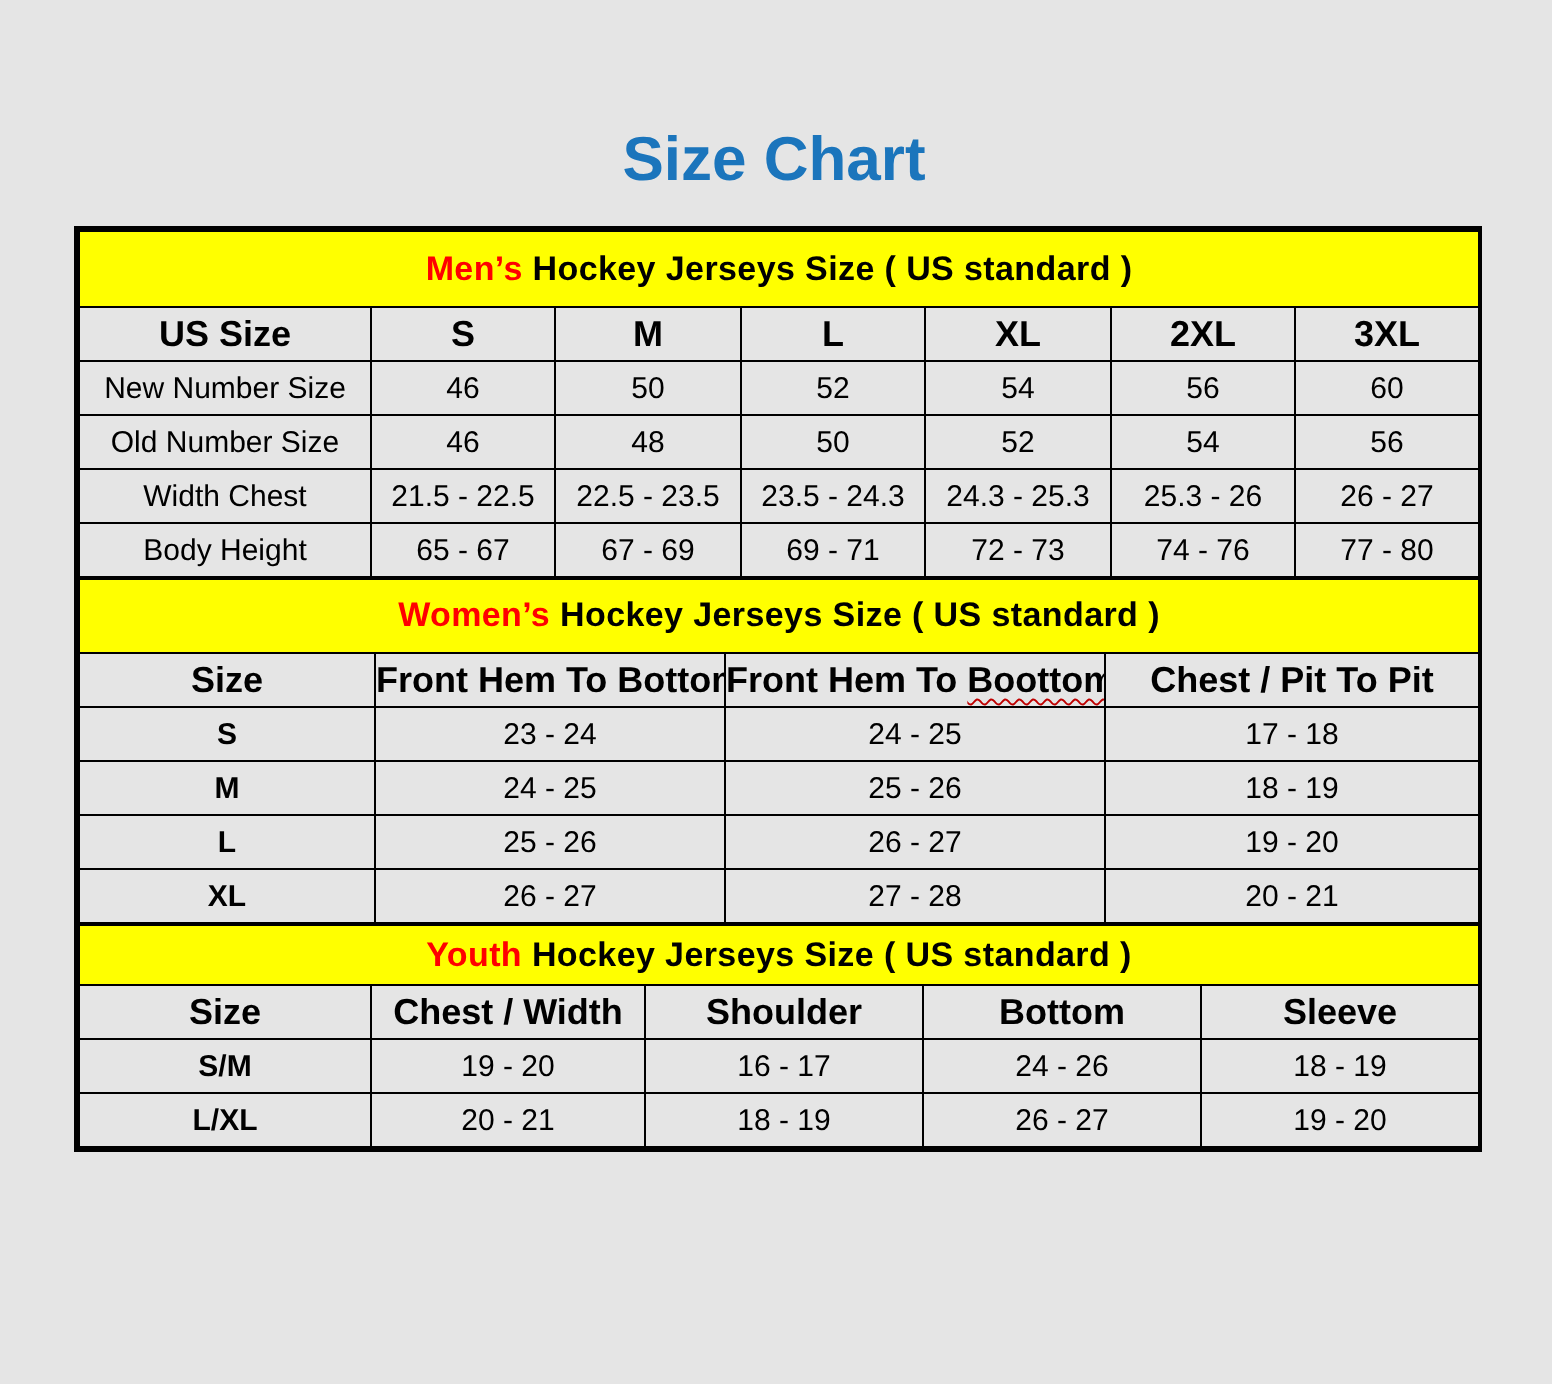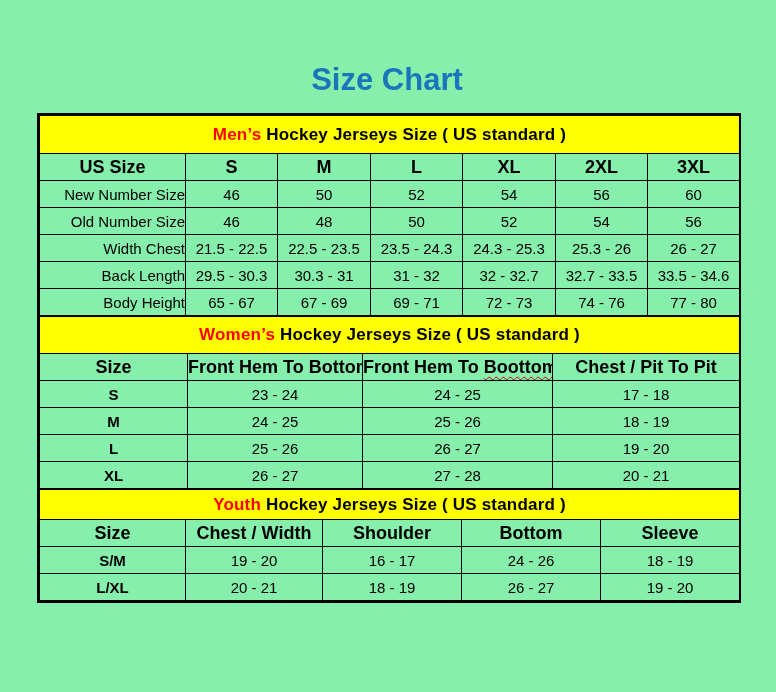--- a/index.html
+++ b/index.html
@@ -5,21 +5,21 @@
   html, body {
     margin: 0;
     padding: 0;
     background: #ffffff;
     font-family: "Liberation Sans", sans-serif;
   }
   .canvas {
     position: relative;
     width: 776px;
     height: 692px;
-    background: #86efac;
+    background: #e5e5e5;
     overflow: hidden;
   }
   .page-title {
     margin: 0 0 0 37px;
     padding-top: 62px;
     width: 700px;
     text-align: center;
     font-size: 31px;
     font-weight: bold;
     color: #1B75BC;
@@ -57,21 +57,21 @@
   .col-header th {
     height: 26px;
     font-size: 18px;
     font-weight: bold;
   }
   .size-table td {
     height: 26px;
     font-size: 15px;
     font-weight: normal;
   }
-  .size-table td.rowlabel { font-weight: normal; text-align: right; }
+  .size-table td.rowlabel { font-weight: normal; }
   .size-table td.rowlabel-bold { font-weight: bold; }
   .squiggle {
     text-decoration-line: underline;
     text-decoration-style: wavy;
     text-decoration-color: #C00000;
     text-decoration-thickness: 1px;
     text-underline-offset: 3px;
   }
 </style>
 </head>
@@ -127,29 +127,20 @@
       <tr>
         <td class="rowlabel">Width Chest</td>
         <td>21.5 - 22.5</td>
         <td>22.5 - 23.5</td>
         <td>23.5 - 24.3</td>
         <td>24.3 - 25.3</td>
         <td>25.3 - 26</td>
         <td>26 - 27</td>
       </tr>
       <tr>
-        <td class="rowlabel">Back Length</td>
-        <td>29.5 - 30.3</td>
-        <td>30.3 - 31</td>
-        <td>31 - 32</td>
-        <td>32 - 32.7</td>
-        <td>32.7 - 33.5</td>
-        <td>33.5 - 34.6</td>
-      </tr>
-      <tr>
         <td class="rowlabel">Body Height</td>
         <td>65 - 67</td>
         <td>67 - 69</td>
         <td>69 - 71</td>
         <td>72 - 73</td>
         <td>74 - 76</td>
         <td>77 - 80</td>
       </tr>
     </tbody>
       </table>

